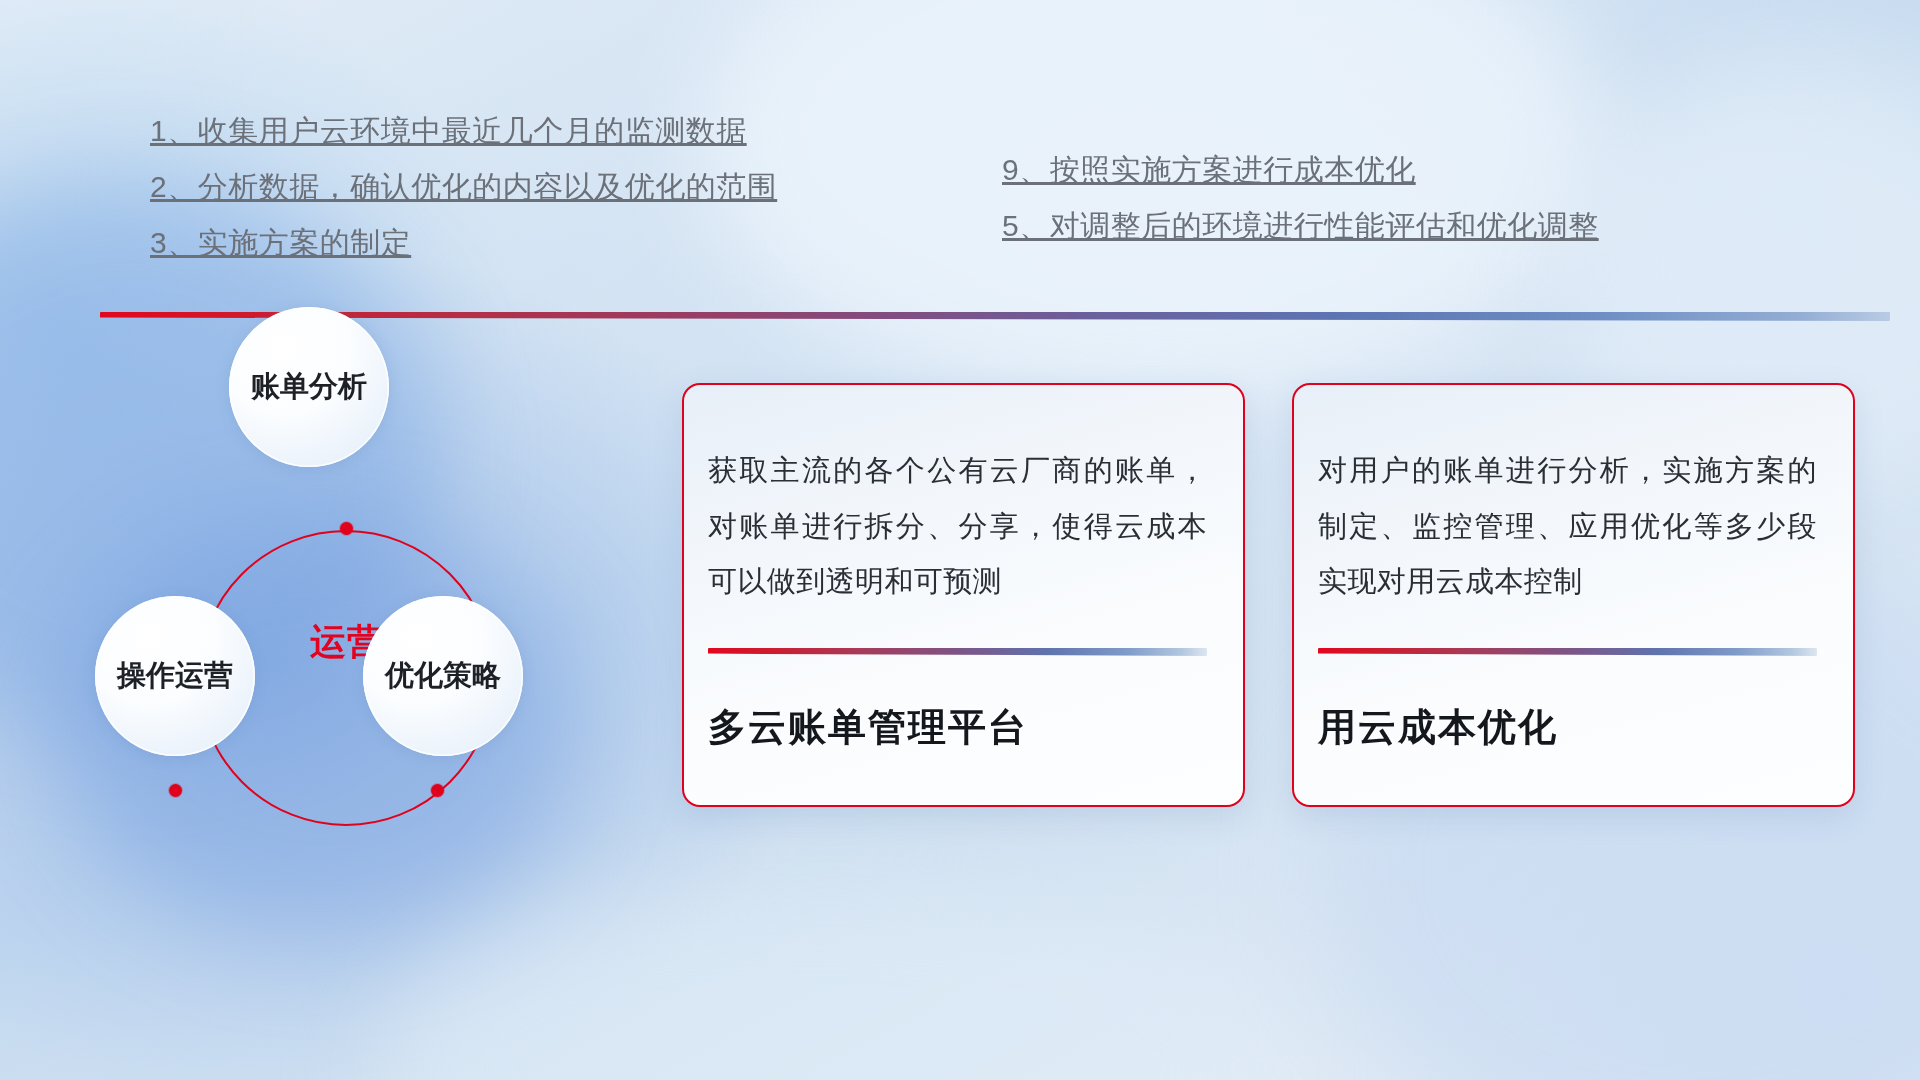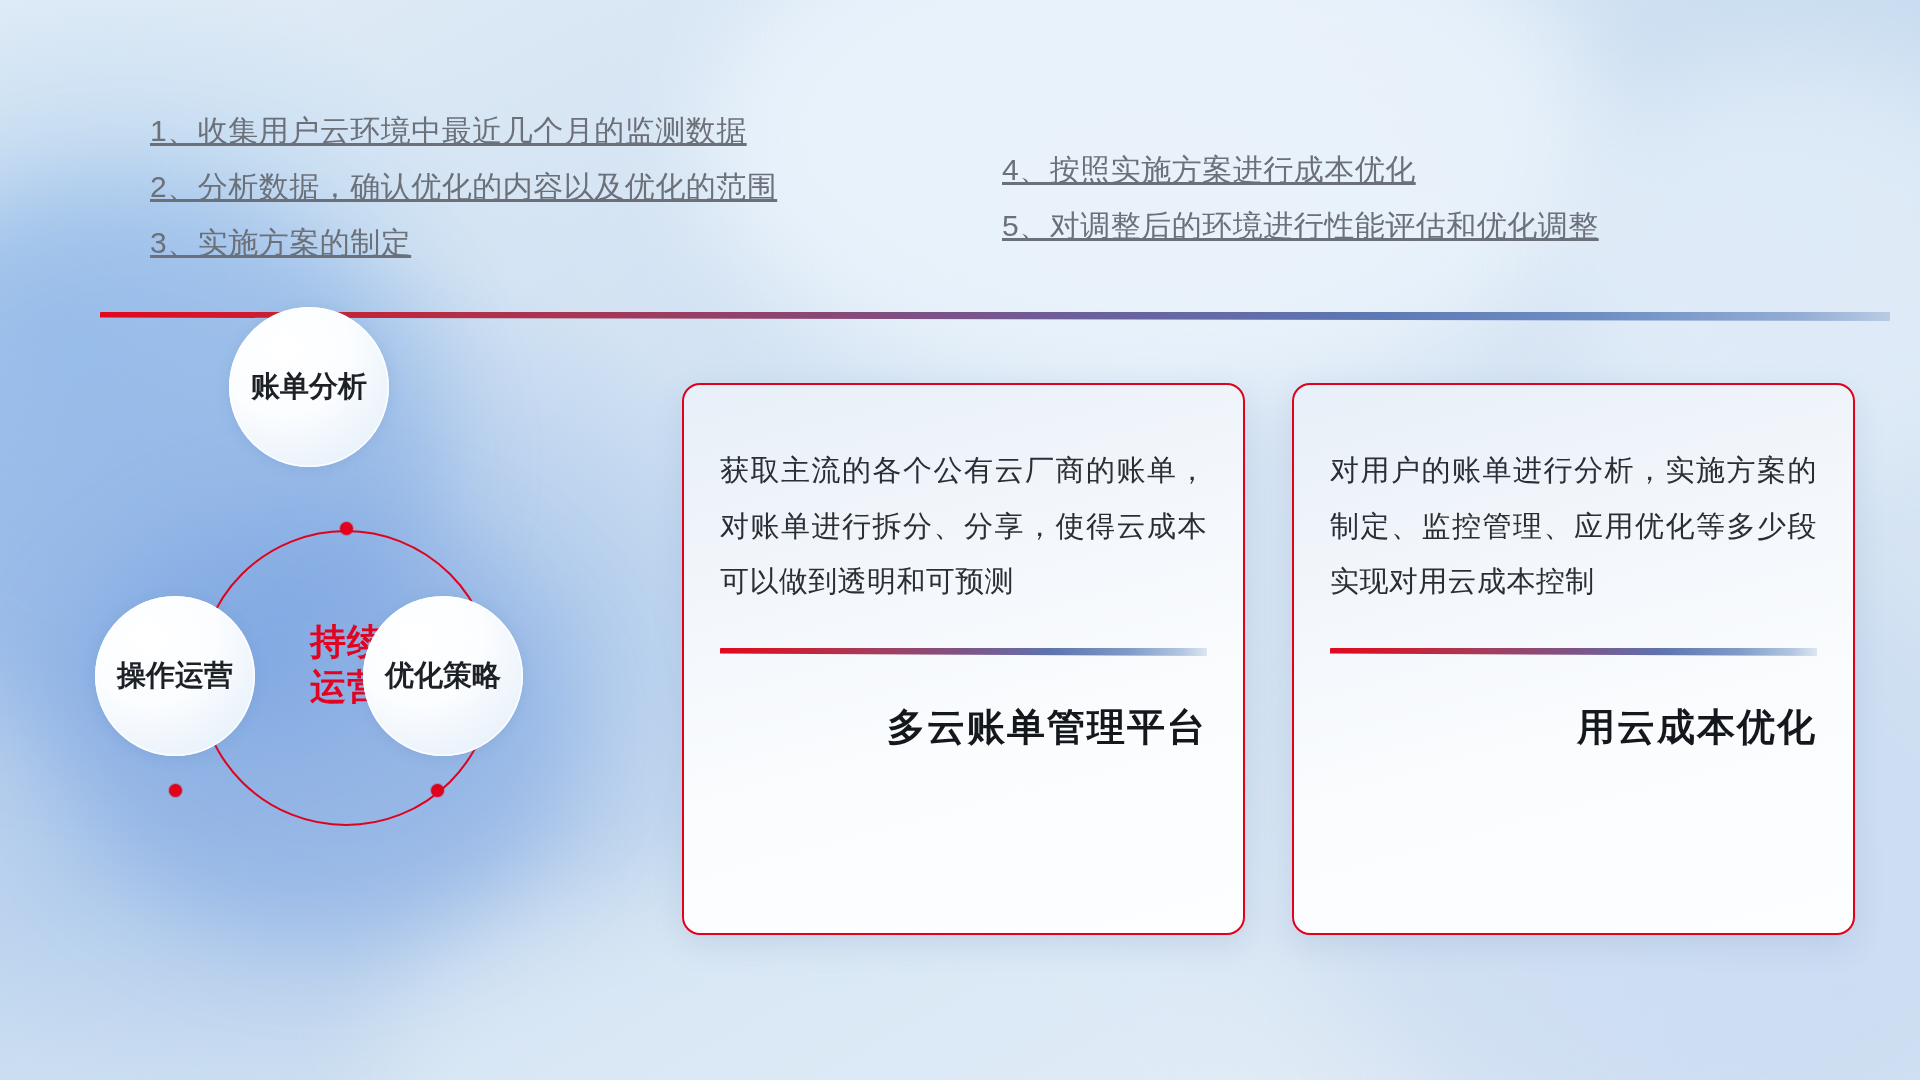--- a/index.html
+++ b/index.html
@@ -131,30 +131,29 @@
     font-weight: 700;
     line-height: 1.26;
     letter-spacing: 1px;
   }
 
   
   .card {
     position: absolute;
     top: 383px;
     width: 563px;
-    height: 552px;
+    height: 424px;
     border: 2px solid #e0021d;
     border-radius: 18px;
     box-sizing: border-box;
     background: linear-gradient(165deg, #e7eff8 0%, #f2f6fb 30%, #fafcfe 62%, #fdfefe 100%);
     box-shadow: 0 10px 30px rgba(90,125,175,0.16);
-    padding: 58px 36px 0 36px;
+    padding: 58px 36px 0 24px;
     display: flex;
     flex-direction: column;
-    align-items: flex-end;
   }
   .card-1 { left: 682px; }
   .card-2 { left: 1292px; }
 
   .card-body {
     color: #2a2f36;
     font-size: 29px;
     line-height: 1.92;
     letter-spacing: 0.4px;
     text-align: justify;
@@ -192,31 +191,30 @@
   <div class="bg-blob blob-e"></div>
   <div class="bg-blob blob-f"></div>
 
   <div class="list-col list-col-left">
     <div class="list-item">1、收集用户云环境中最近几个月的监测数据</div>
     <div class="list-item">2、分析数据，确认优化的内容以及优化的范围</div>
     <div class="list-item">3、实施方案的制定</div>
   </div>
 
   <div class="list-col list-col-right">
-    <div class="list-item">4、按照实施方案进行成本优化</div>
+    <div class="list-item">9、按照实施方案进行成本优化</div>
     <div class="list-item">5、对调整后的环境进行性能评估和优化调整</div>
   </div>
 
   <div class="top-rule"></div>
 
   <div class="diagram">
     <div class="big-ring"></div>
 
     <div class="center-label">
-      <div>持续</div>
       <div>运营</div>
     </div>
 
     <div class="bubble bubble-top">
       <div>账单</div>
       <div>分析</div>
     </div>
 
     <div class="bubble bubble-left">
       <div>操作</div>

